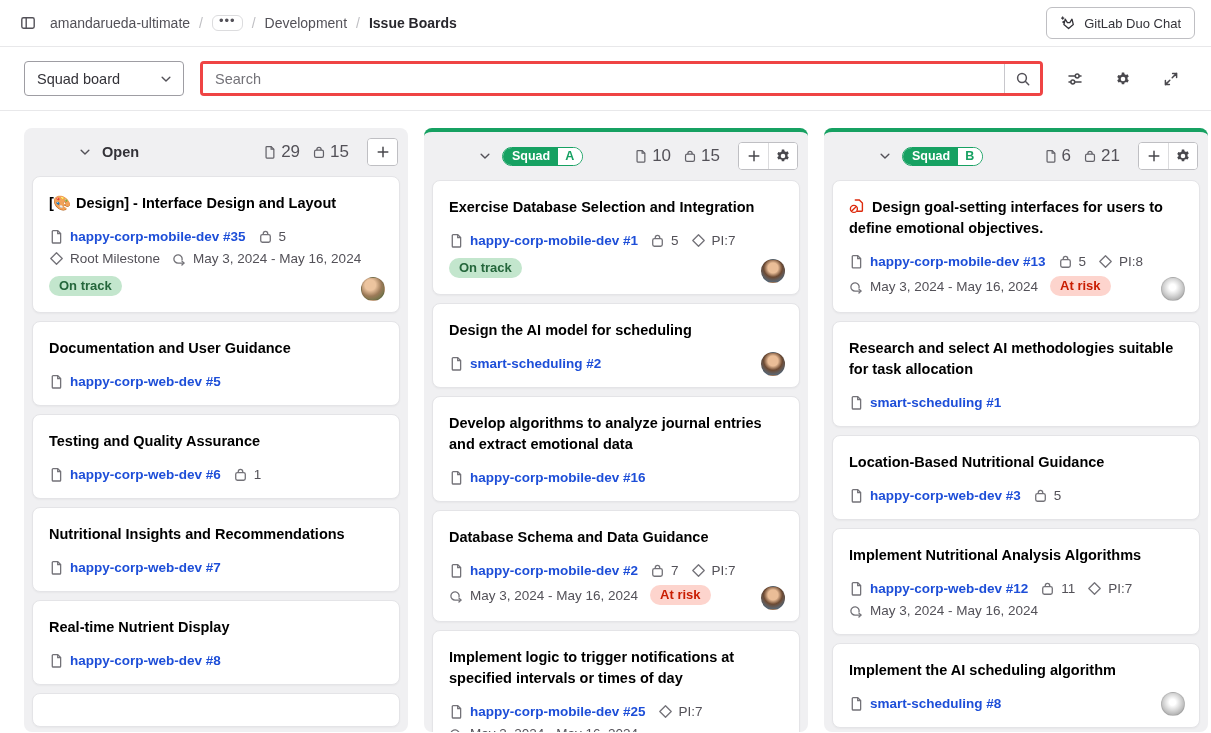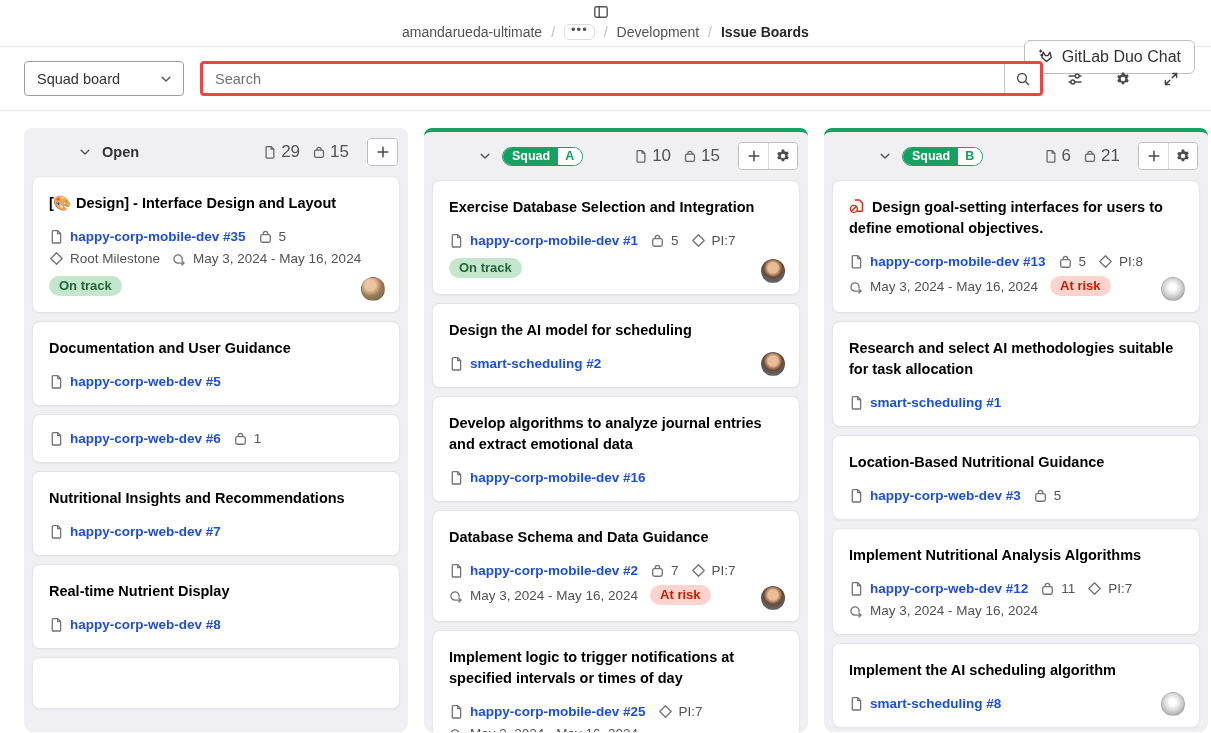--- a/index.html
+++ b/index.html
@@ -7,28 +7,28 @@
   body {
     font-family: "Liberation Sans", sans-serif;
     background:#fff; color:#333238; font-size:14px;
   }
   svg { display:block; }
   .i { width:16px; height:16px; }
   .i14 { width:14px; height:14px; }
   .i15 { width:15px; height:15px; }
 
   
-  .topbar { height:47px; display:flex; align-items:center; padding:0 16px; border-bottom:1px solid #e8e8ea; background:#fff;flex-direction:column; }
+  .topbar { height:47px; display:flex; align-items:center; padding:0 16px; border-bottom:1px solid #e8e8ea; background:#fff; }
   .sidebar-toggle { color:#535158; background:none; border:none; padding:4px; margin-right:10px; cursor:pointer; }
   .crumbs { display:flex; align-items:center; gap:9px; color:#535158; font-size:14px; }
   .crumb-sep { color:#bfbfc3; }
   .crumb-link { color:#535158; cursor:pointer; }
   .crumb-ellipsis { border:1px solid #dcdcde; border-radius:6px; padding:0 6px 4px 6px; line-height:10px; font-size:13px; color:#535158; letter-spacing:1px; background:#fff; cursor:pointer; }
   .crumb-current { color:#28272d; font-weight:700; }
-  .duo-btn { margin-left:auto; display:flex; align-items:flex-start; gap:8px; border:1px solid #bfbfc3; border-radius:6px; background:#fff; padding:7px 13px; font-size:16px; font-weight:500; color:#333238; cursor:pointer; font-family:inherit; }
+  .duo-btn { margin-left:auto; display:flex; align-items:flex-end; gap:8px; border:1px solid #bfbfc3; border-radius:6px; background:#fff; padding:7px 13px; font-size:13px; font-weight:500; color:#333238; cursor:pointer; font-family:inherit; }
   .duo-btn svg { color:#333238; }
 
   
   .toolbar { height:64px; display:flex; align-items:center; gap:16px; padding:0 24px; border-bottom:1px solid #e8e8ea; background:#fff; }
   .board-select { width:160px; height:35px; border:1px solid #9e9da3; border-radius:4px; background:#fff; display:flex; align-items:center; justify-content:space-between; padding:0 10px 0 12px; font-size:14.5px; color:#333238; cursor:pointer; }
   .board-select .chev { color:#535158; }
   .search-wrap { flex:1; height:35px; border:3px solid #ef4444; border-radius:4px; background:#fff; display:flex; align-items:stretch; overflow:hidden; }
   .search-wrap input { flex:1; border:none; outline:none; padding:0 12px; font-size:14.5px; font-family:inherit; color:#333238; }
   .search-wrap input::placeholder { color:#737278; }
   .search-btn { width:36px; display:flex; align-items:center; justify-content:center; background:#fff; border:none; border-left:1px solid #c8c7cc; color:#535158; cursor:pointer; }
@@ -256,20 +256,21 @@
             <span class="meta-item">
               <svg class="i15">
                 <use href="#i-doc"></use>
               </svg>
               <span class="ref">happy-corp-web-dev #5</span>
             </span>
           </div>
       </div>
 
       <div class="card">
+        <div class="card-title">Testing and Quality Assurance</div>
         <div class="meta-row">
           <span class="meta-item">
               <svg class="i15">
                 <use href="#i-doc"></use>
               </svg>
               <span class="ref">happy-corp-web-dev #6</span>
             </span>
           <span class="meta-item">
               <svg class="i15">
                 <use href="#i-weight"></use>

